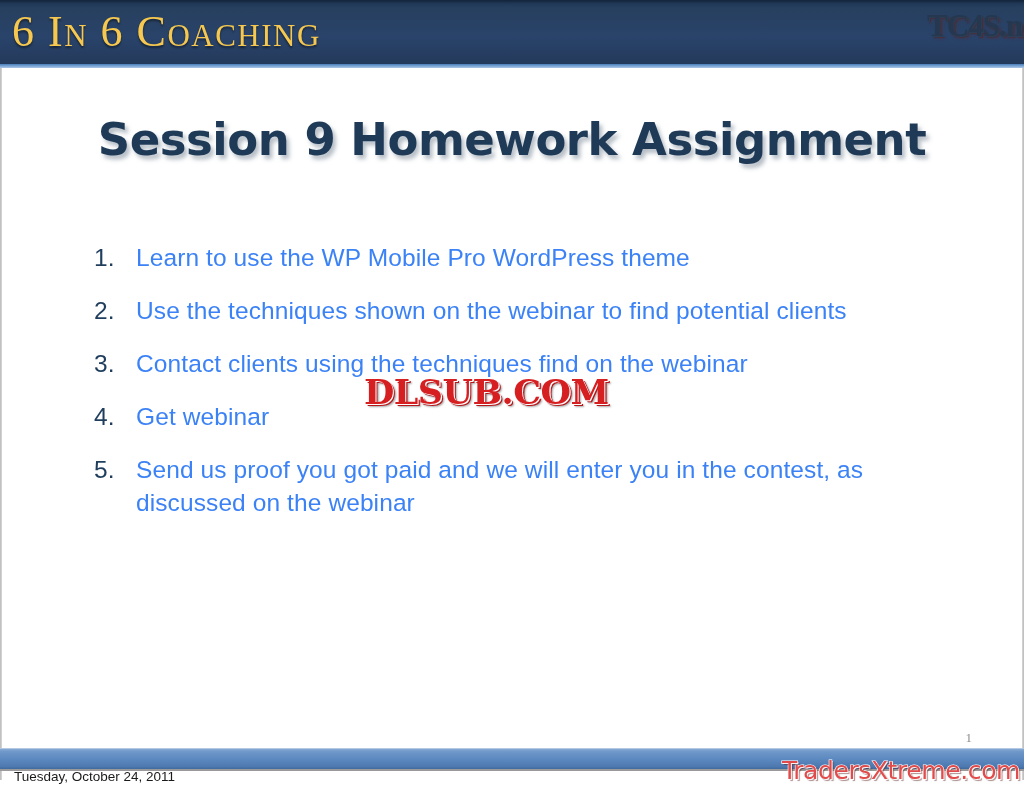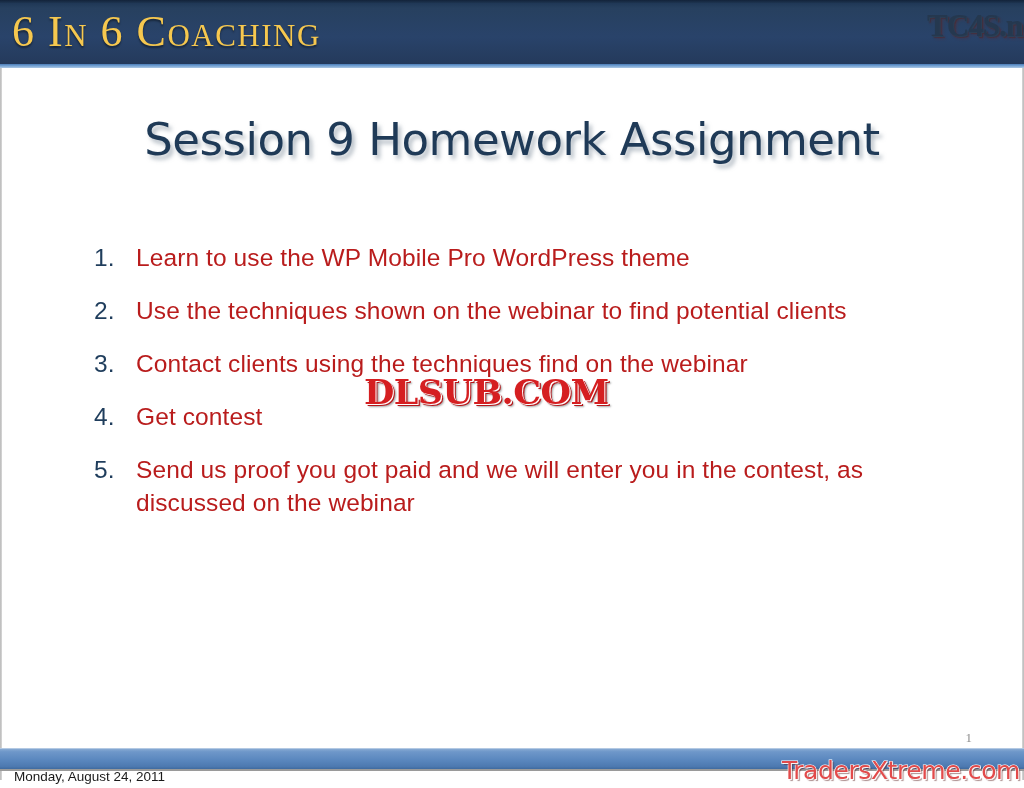--- a/index.html
+++ b/index.html
@@ -95,21 +95,21 @@
 
   
   .slide-title {
     position: absolute;
     left: 0;
     top: 113px;
     width: 1024px;
     text-align: center;
     font-family: "DejaVu Sans", sans-serif;
     font-size: 45px;
-    font-weight: normal;
+    font-weight: bold;
     letter-spacing: -0.5px;
     color: #1f3a57;
     text-shadow: 3px 4px 4px rgba(120,135,150,0.55);
     white-space: nowrap;
   }
 
   
   .content-list {
     position: absolute;
     left: 94px;
@@ -125,21 +125,21 @@
     color: #1f3d5c;
     letter-spacing: 0.1px;
   }
   .list-num {
     flex: 0 0 42px;
     text-align: left;
     color: #1f3d5c;
   }
   .list-text {
     flex: 1 1 auto;
-    color: #b91c1c;
+    color: #3b82f6;
   }
 
   
   .dlsub-mark {
     position: absolute;
     left: 364px;
     top: 375px;
     font-family: "DejaVu Serif", serif;
     font-weight: bold;
     font-size: 33px;
@@ -236,33 +236,33 @@
       <span class="list-text">Use the techniques shown on the webinar to find potential clients</span>
     </div>
 
     <div class="list-item">
       <span class="list-num">3.</span>
       <span class="list-text">Contact clients using the techniques find on the webinar</span>
     </div>
 
     <div class="list-item">
       <span class="list-num">4.</span>
-      <span class="list-text">Get contest</span>
+      <span class="list-text">Get webinar</span>
     </div>
 
     <div class="list-item">
       <span class="list-num">5.</span>
       <span class="list-text">Send us proof you got paid and we will enter you in the contest, as discussed on the webinar</span>
     </div>
 
   </div>
 
   <div class="dlsub-mark">DLSUB.COM</div>
 
   <div class="page-number">1</div>
 
   <div class="footer-bar"></div>
 
-  <div class="footer-date">Monday, August 24, 2011</div>
+  <div class="footer-date">Tuesday, October 24, 2011</div>
 
   <div class="tx-logo">TradersXtreme.com</div>
 
 </div>
 
 </body></html>

